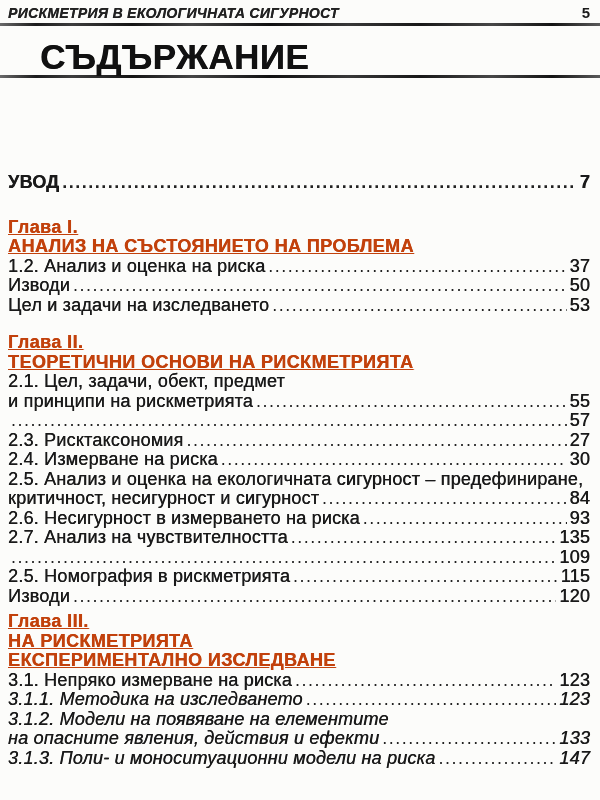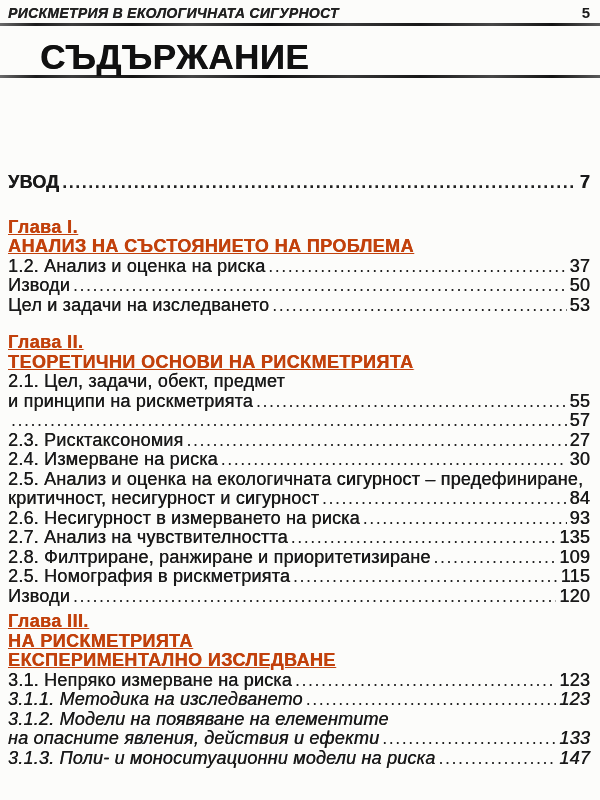--- a/index.html
+++ b/index.html
@@ -133,21 +133,20 @@
       <span class="t">2.6. Несигурност в измерването на риска</span>
       <span class="leader"></span>
       <span class="pg">93</span>
     </div>
     <div class="row item">
       <span class="t">2.7. Анализ на чувствителността</span>
       <span class="leader"></span>
       <span class="pg">135</span>
     </div>
     <div class="row item">
-      <span class="t">2.8. Филтриране, ранжиране и приоритетизиране</span>
       <span class="leader"></span>
       <span class="pg">109</span>
     </div>
     <div class="row item">
       <span class="t">2.5. Номография в рискметрията</span>
       <span class="leader"></span>
       <span class="pg">115</span>
     </div>
     <div class="row item">
       <span class="t">Изводи</span>

